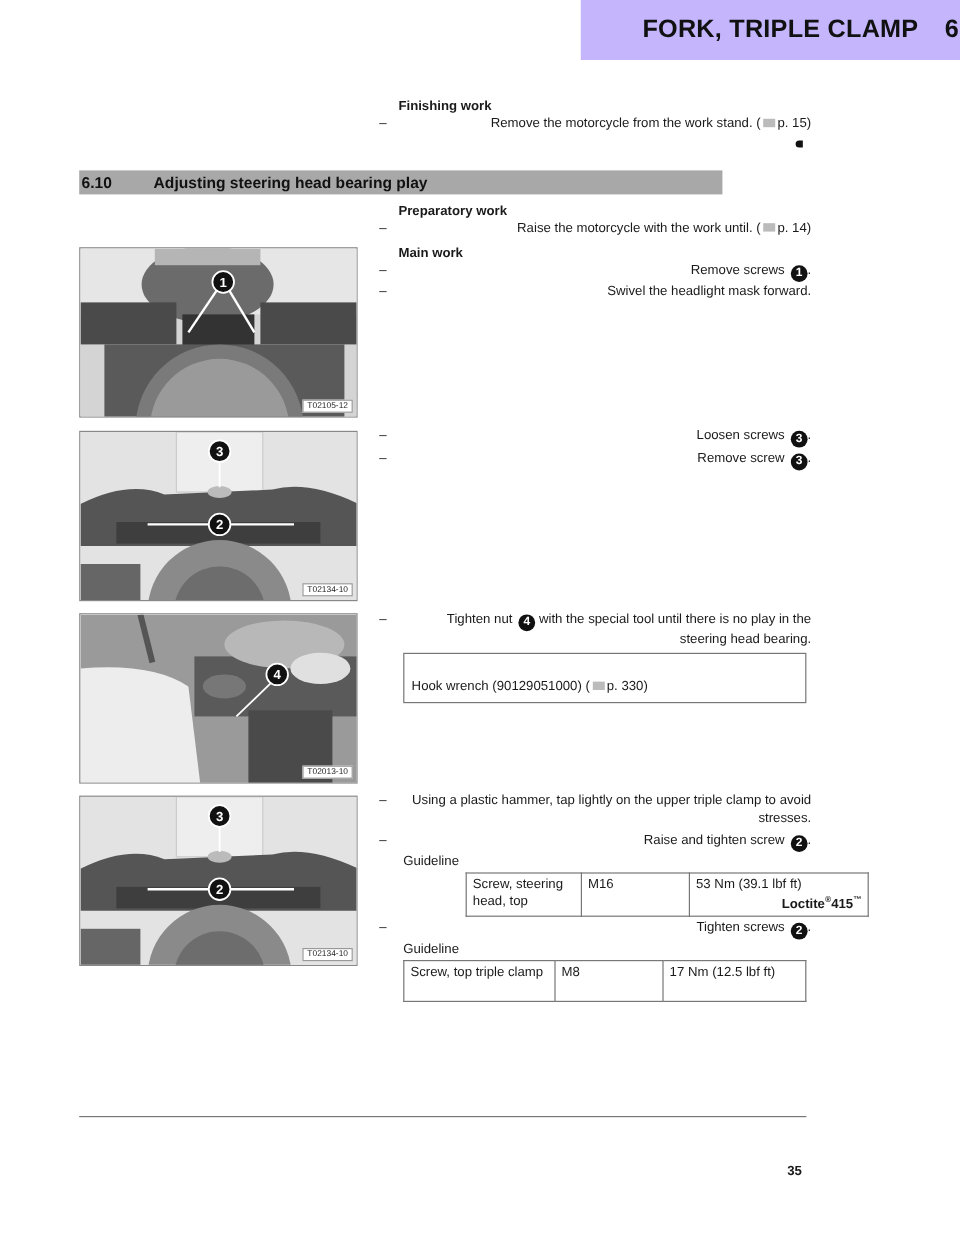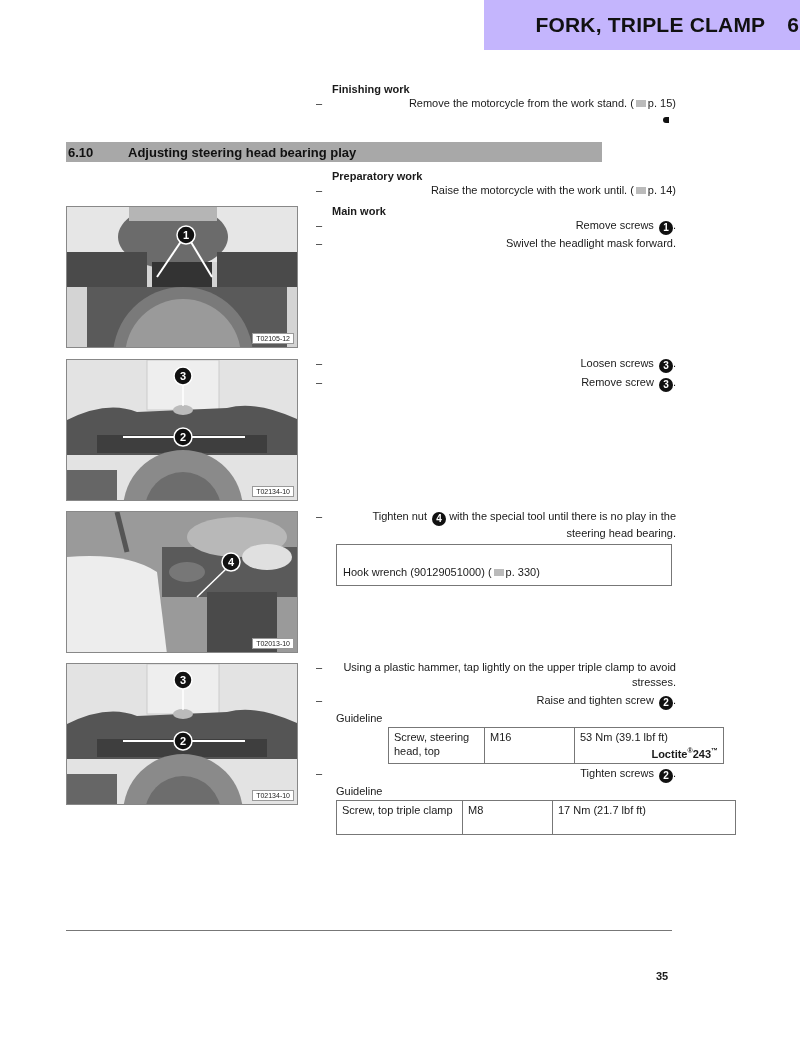--- a/index.html
+++ b/index.html
@@ -106,38 +106,38 @@
 </div>
 <div class="guideline-label" style="left:336px; top:712px;">Guideline</div>
 
 <table class="spec" style="left:352px; top:727px; width:336px;margin-left:36px;">
   <tbody>
       <tr>
     <td style="width:96px;">Screw, steering head, top</td>
     <td style="width:90px;">M16</td>
     <td>
       <span>53 Nm (39.1 lbf ft)</span>
-      <span class="loctite"><span>Loctite</span><sup>®</sup><span>243</span><sup>™</sup></span>
+      <span class="loctite"><span>Loctite</span><sup>®</sup><span>415</span><sup>™</sup></span>
     </td>
   </tr>
 </tbody>
   </table>
 
 <div class="bullet" style="left:316px; top:766px; width:360px;">
   <span class="dash">–</span>
   <span class="txt"><span>Tighten screws</span> <span class="num-circle">2</span>.</span>
 </div>
 <div class="guideline-label" style="left:336px; top:785px;">Guideline</div>
 
-<table class="spec" style="left:336px; top:800px; width:400px;">
+<table class="spec" style="left:336px; top:800px; width:336px;">
   <tbody>
       <tr>
     <td style="width:126px; height:34px;">Screw, top triple clamp</td>
     <td style="width:90px;margin-top:40px;">M8</td>
-    <td>17 Nm (21.7 lbf ft)</td>
+    <td>17 Nm (12.5 lbf ft)</td>
   </tr>
 </tbody>
   </table>
 
 <div class="photo" style="top:206px; height:142px;">
   <svg width="232" height="142" viewBox="0 0 232 142">
     <rect width="232" height="142" fill="#d4d4d4"></rect>
     <rect x="0" y="0" width="232" height="55" fill="#e6e6e6"></rect>
     <ellipse cx="106" cy="30" rx="55" ry="32" fill="#6b6b6b"></ellipse>
     <rect x="62" y="0" width="88" height="14" fill="#b5b5b5"></rect>

